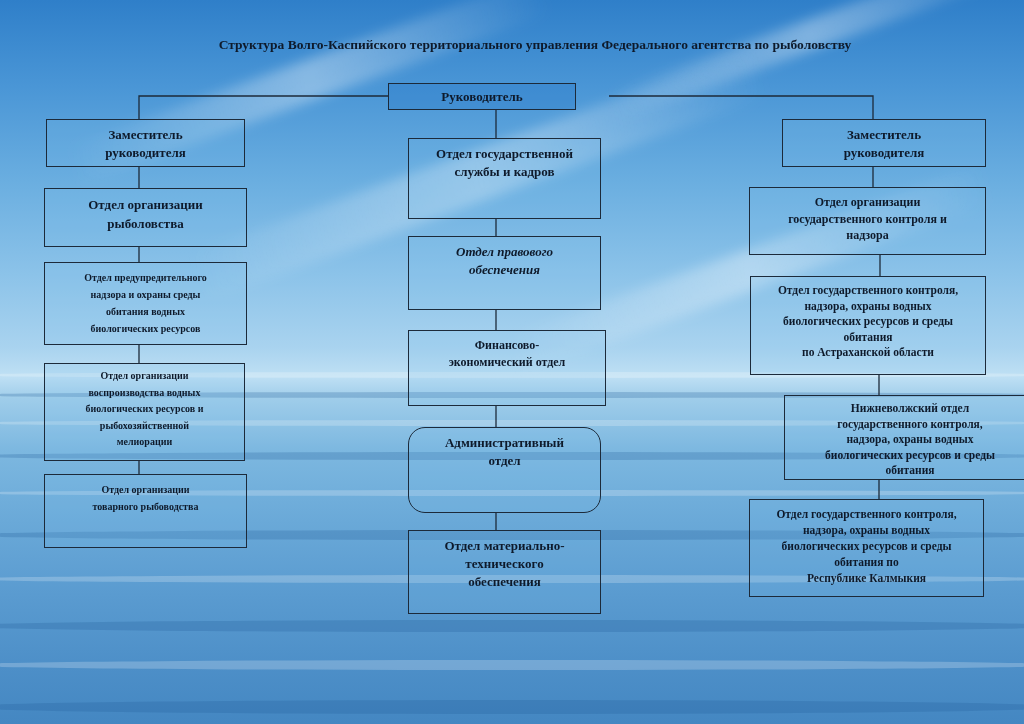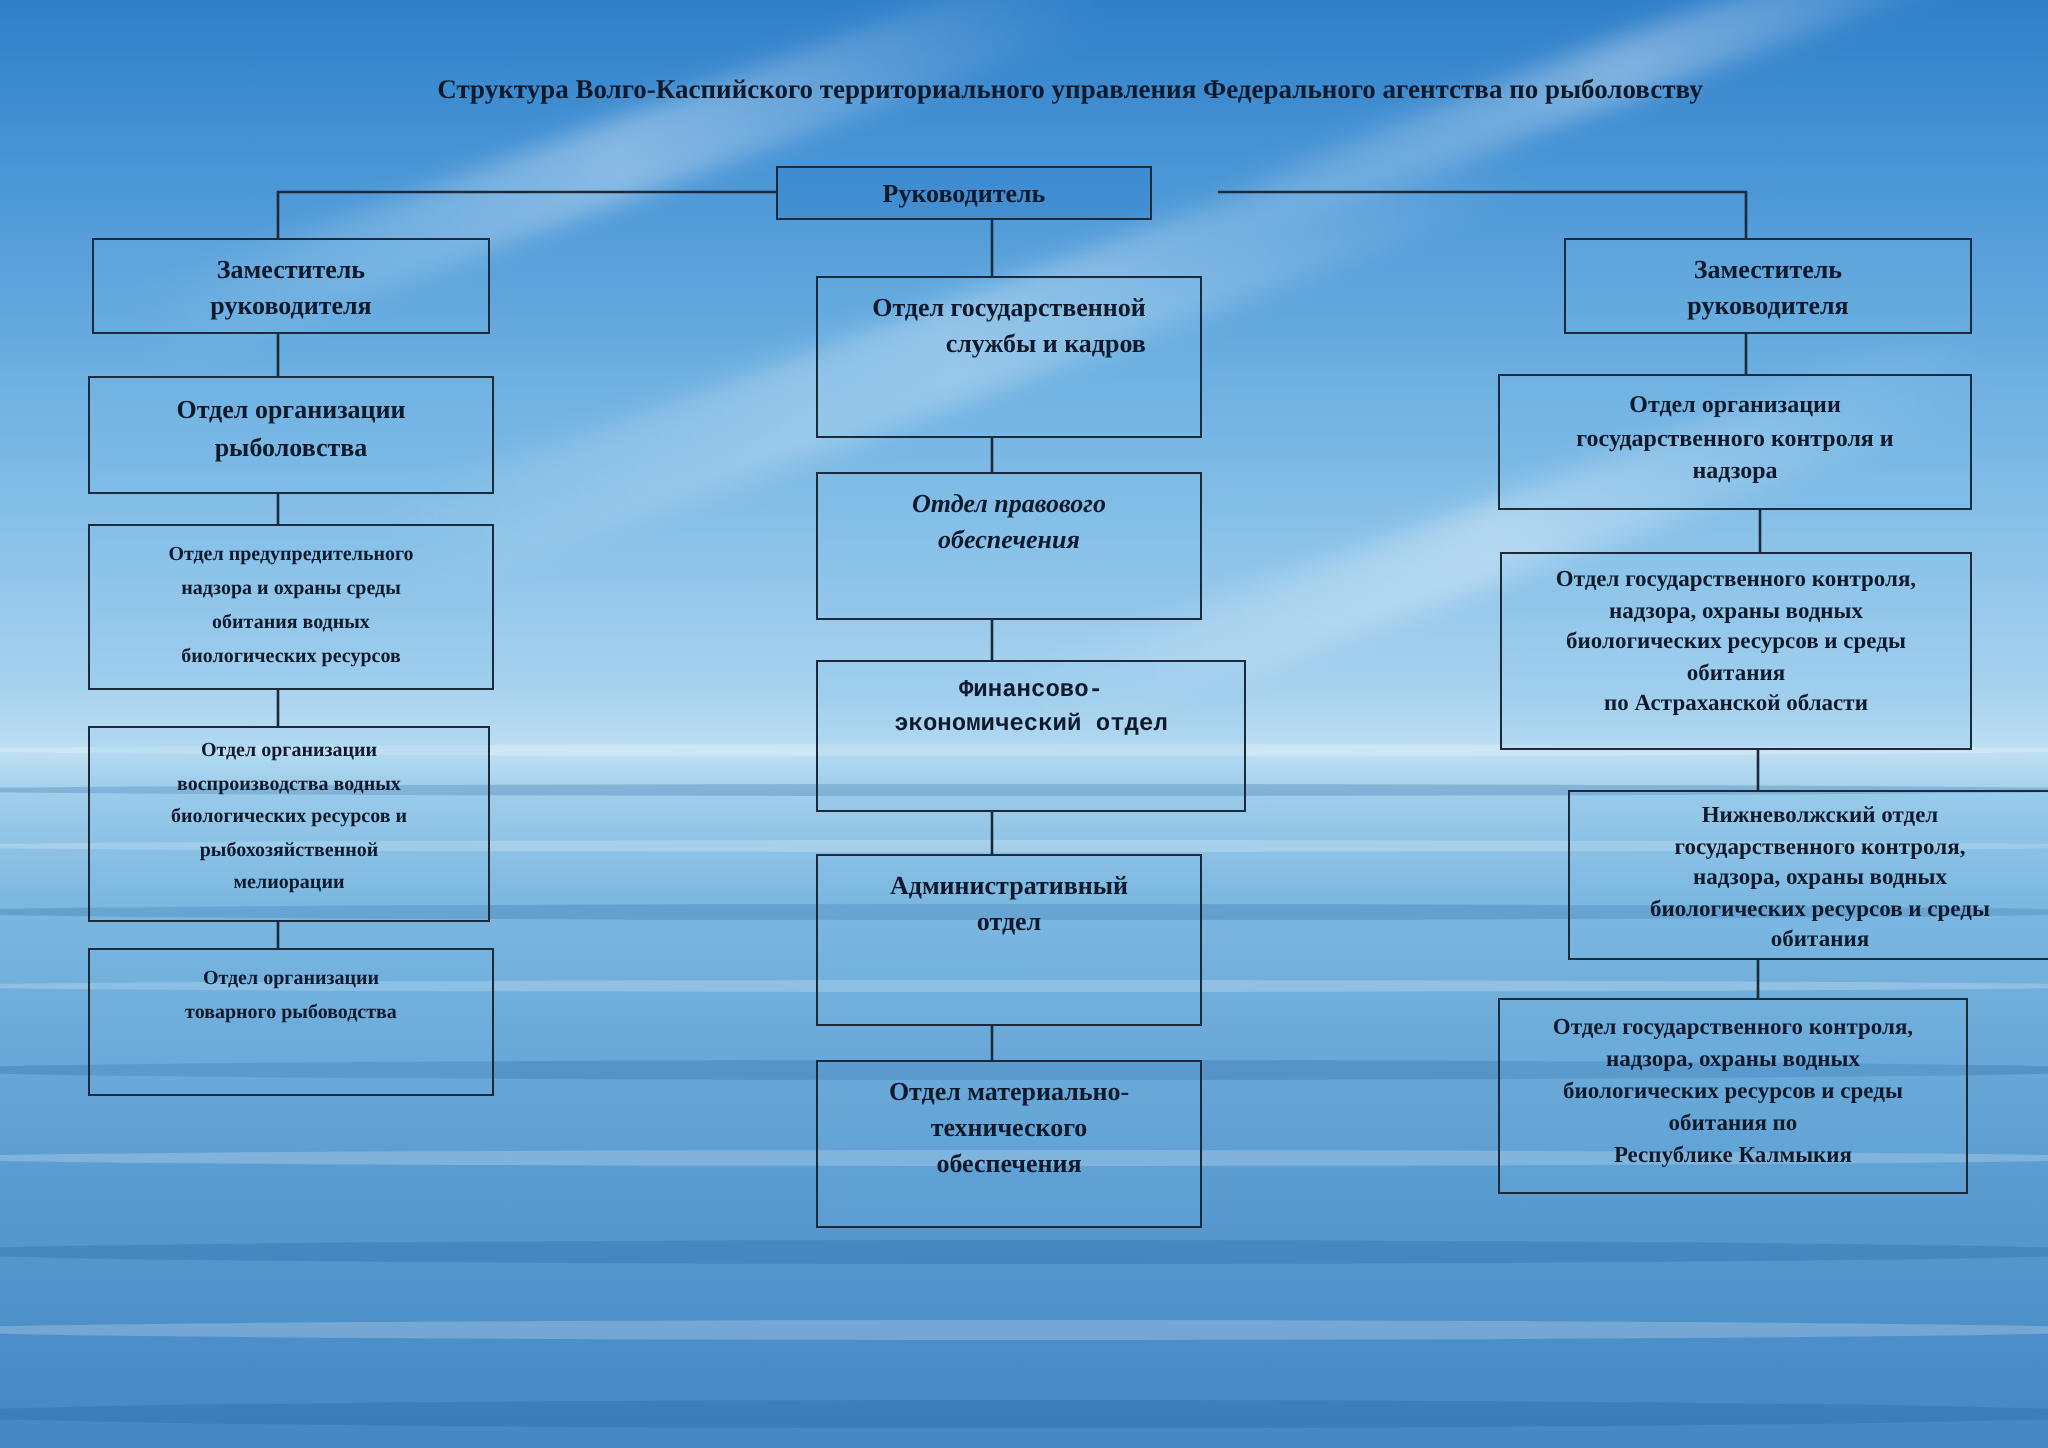--- a/index.html
+++ b/index.html
@@ -103,27 +103,27 @@
 обитания водных
 биологических ресурсов</div>
 <div class="box l" style="left:44px;top:363px;width:201px;height:98px;padding-top:4px;line-height:16.5px;">Отдел организации
 воспроизводства водных
 биологических ресурсов и
 рыбохозяйственной
 мелиорации</div>
 <div class="box l" style="left:44px;top:474px;width:203px;height:74px;">Отдел организации
 товарного рыбоводства</div>
 
-<div class="box c" style="left:408px;top:138px;width:193px;height:81px;text-align:right;">Отдел государственной
+<div class="box c" style="left:408px;top:138px;width:193px;height:81px;">Отдел государственной
 службы и кадров</div>
 <div class="box c" style="left:408px;top:236px;width:193px;height:74px;font-style:italic;">Отдел правового
 обеспечения</div>
-<div class="box c2" style="left:408px;top:330px;width:215px;height:76px;font-family:Liberation Mono, monospace;">Финансово-
+<div class="box c2" style="left:408px;top:330px;width:198px;height:76px;">Финансово-
 экономический отдел</div>
-<div class="box c" style="left:408px;top:427px;width:193px;height:86px;">Административный
+<div class="box c" style="left:408px;top:427px;width:193px;height:86px;border-radius:17px;">Административный
 отдел</div>
 <div class="box c" style="left:408px;top:530px;width:193px;height:84px;">Отдел материально-
 технического
 обеспечения</div>
 
 <div class="box dep" style="left:782px;top:119px;width:204px;height:48px;">Заместитель
 руководителя</div>
 <div class="box r1" style="left:749px;top:187px;width:237px;height:68px;line-height:16.5px;">Отдел организации
 государственного контроля и
 надзора</div>

